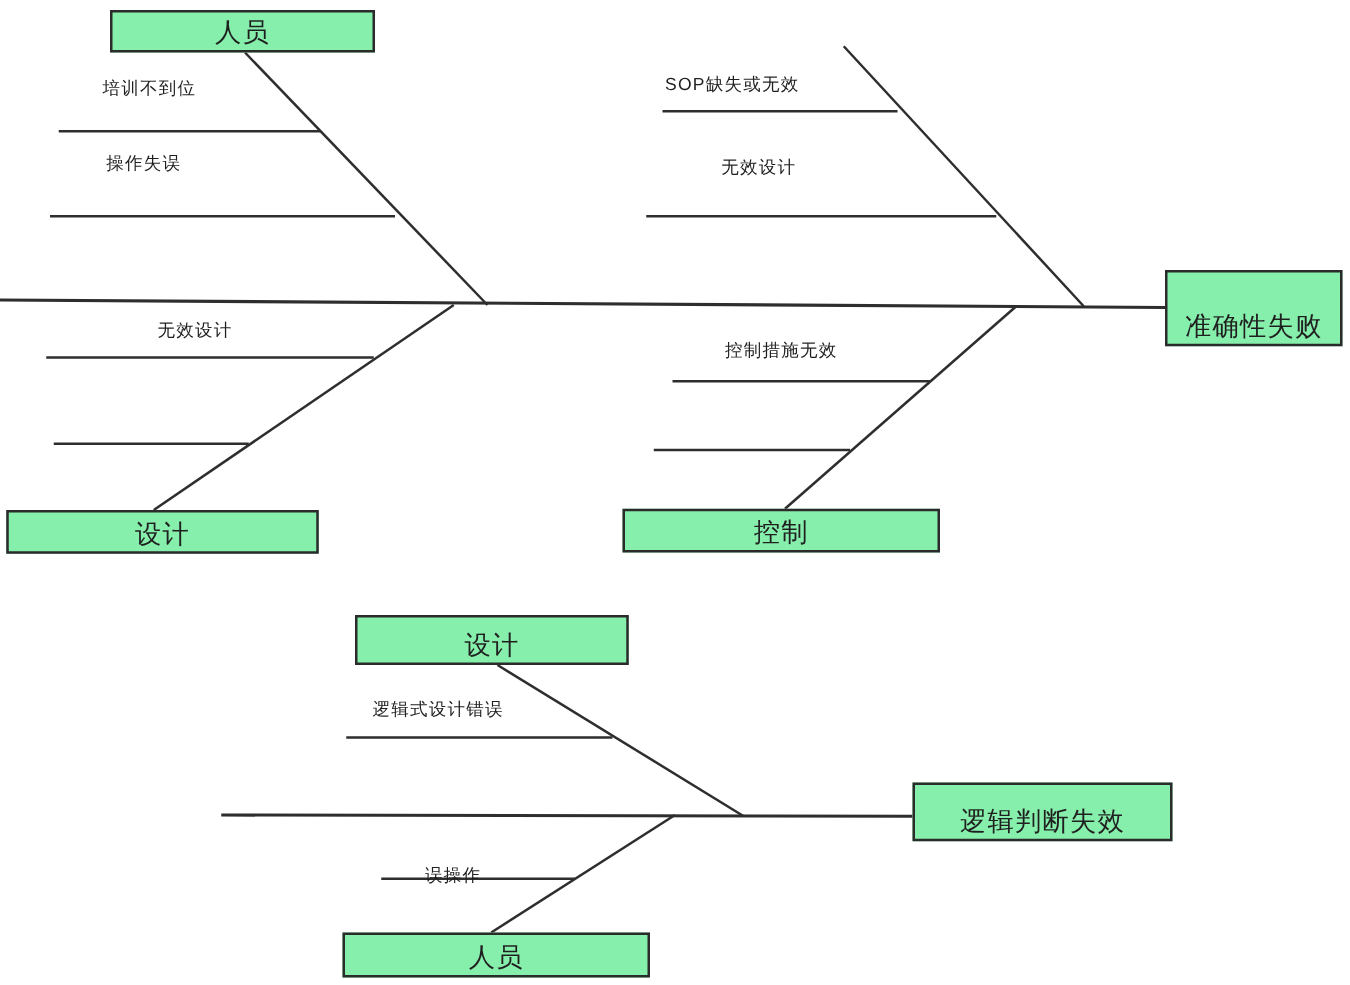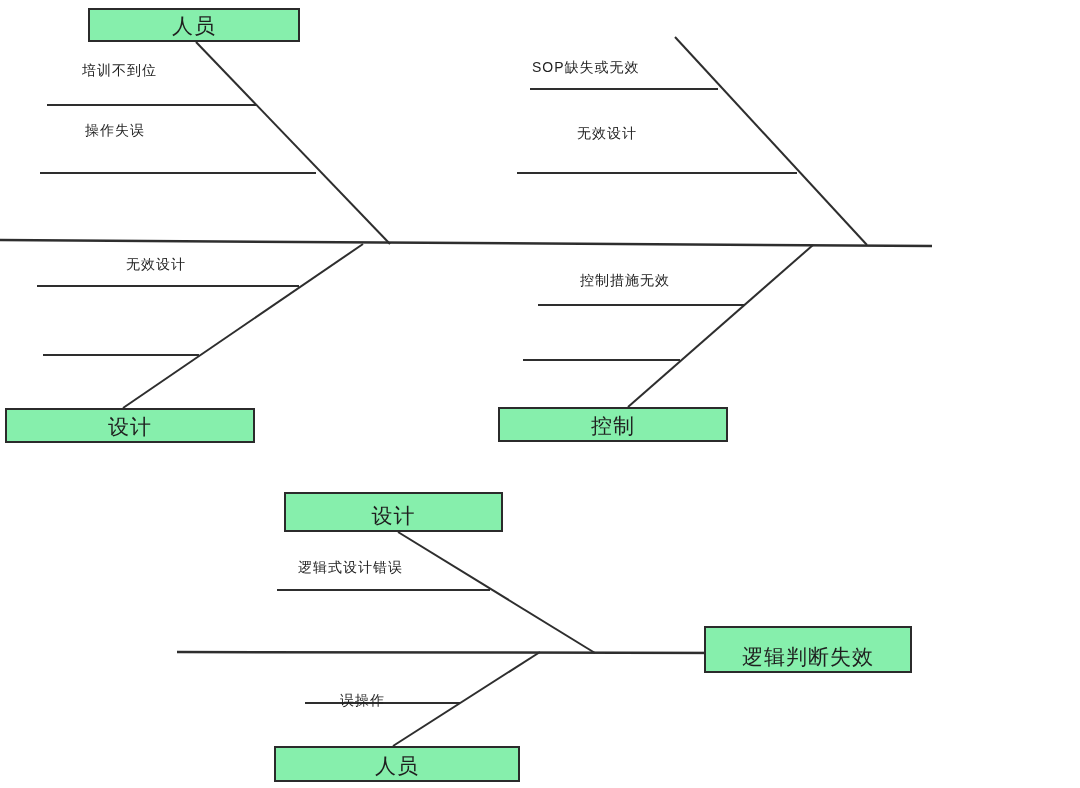--- a/index.html
+++ b/index.html
@@ -75,40 +75,43 @@
 
   <div class="node-box" style="left:88px; top:8px; width:212px; height:34px;">
     <span>人员</span>
   </div>
 
 
   <div class="node-box" style="left:5px; top:408px; width:250px; height:35px;">
     <span>设计</span>
   </div>
 
-  <div class="node-box" style="left:498px; top:407px; width:230px; height:35px;">
+  <div class="node-box" style="left:498px; top:407px; width:254px; height:35px;">
     <span>控制</span>
   </div>
 
+  <div class="node-box" style="left:932px; top:216px; width:142px; height:61px;">
+    <span>准确性失败</span>
+  </div>
 
   <div class="cause-label" style="left:82px; top:62px;">培训不到位</div>
   <div class="cause-label" style="left:85px; top:122px;">操作失误</div>
   <div class="cause-label" style="left:532px; top:59px;">SOP缺失或无效</div>
   <div class="cause-label" style="left:577px; top:125px;">无效设计</div>
   <div class="cause-label" style="left:126px; top:256px;">无效设计</div>
   <div class="cause-label" style="left:580px; top:272px;">控制措施无效</div>
 
   <div class="node-box" style="left:284px; top:492px; width:219px; height:40px;">
     <span>设计</span>
   </div>
 
   <div class="node-box" style="left:274px; top:746px; width:246px; height:36px;">
     <span>人员</span>
   </div>
 
-  <div class="node-box" style="left:704px; top:626px; width:208px; height:47px;">
+  <div class="node-box" style="left:730px; top:626px; width:208px; height:47px;">
     <span>逻辑判断失效</span>
   </div>
 
   <div class="cause-label" style="left:298px; top:559px;font-family:Liberation Mono, monospace;">逻辑式设计错误</div>
   <div class="cause-label" style="left:340px; top:692px;">误操作</div>
 
 </div>
 
 </body></html>

